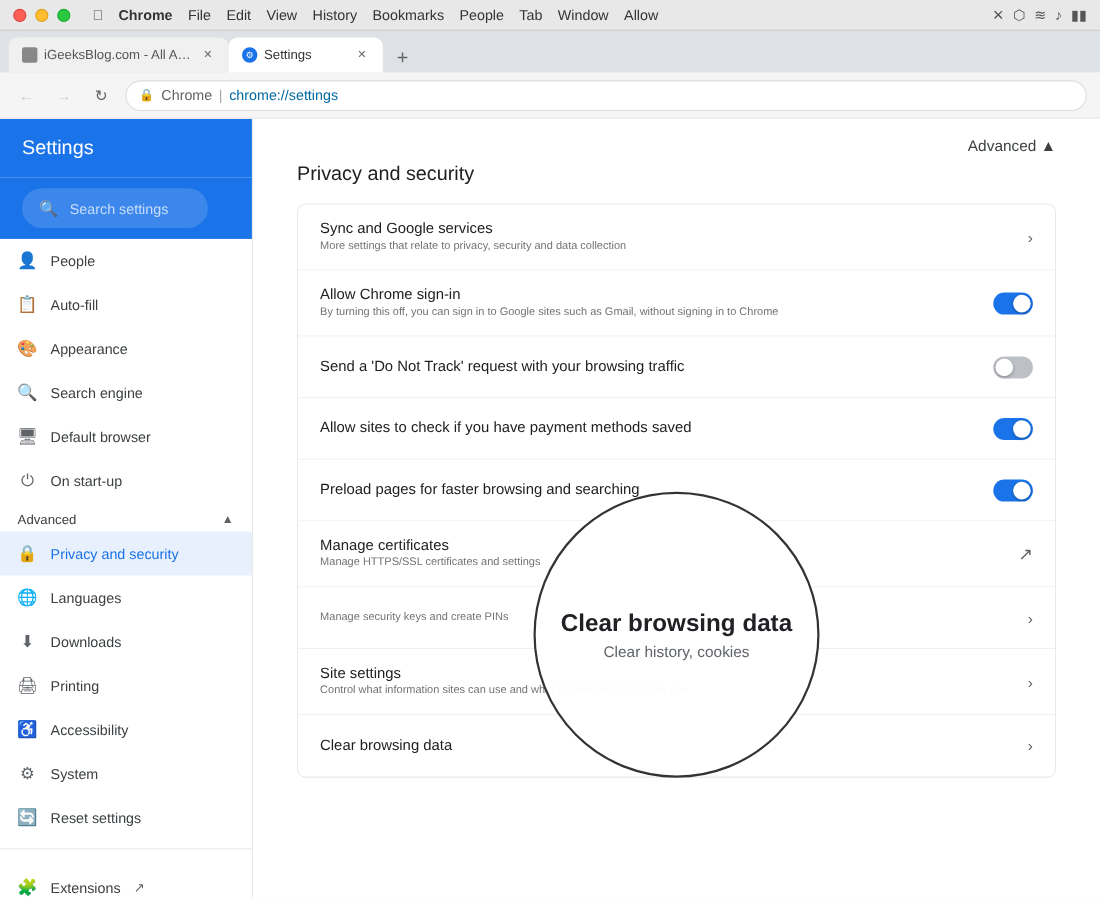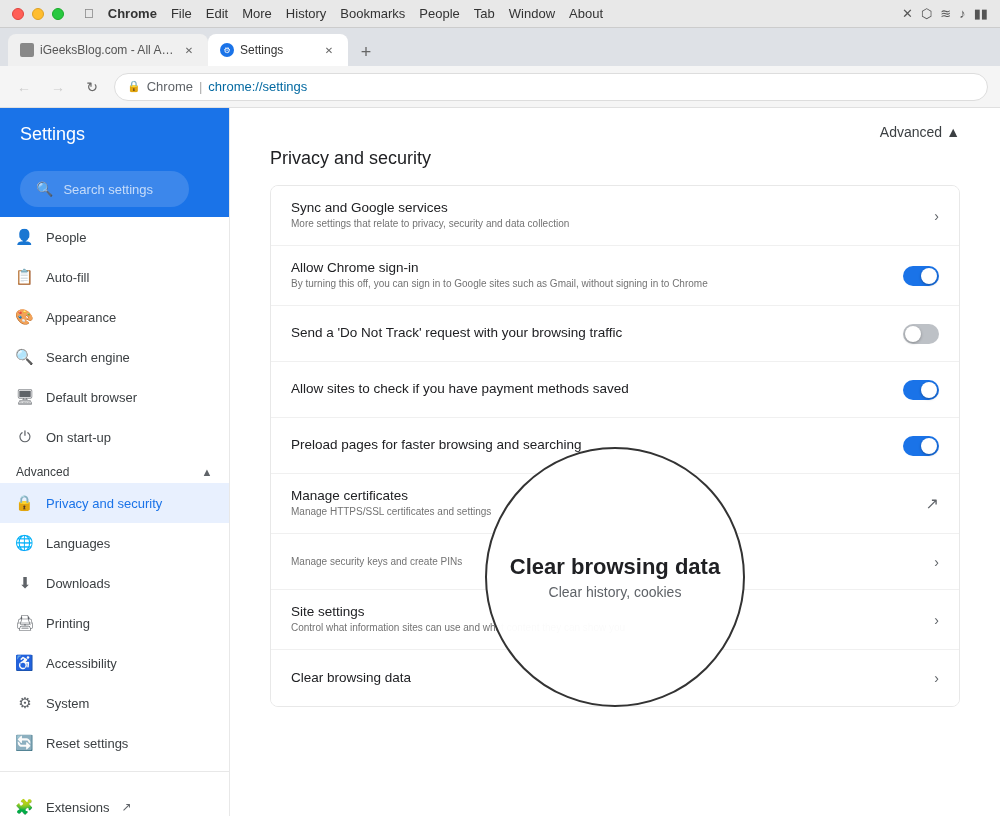--- a/index.html
+++ b/index.html
@@ -305,27 +305,27 @@
   <div class="traffic-lights">
     <div class="traffic-light tl-red"></div>
     <div class="traffic-light tl-yellow"></div>
     <div class="traffic-light tl-green"></div>
   </div>
   <div class="title-bar-menus">
     <span class="menu-item macos-icon"></span>
     <span class="menu-item active">Chrome</span>
     <span class="menu-item">File</span>
     <span class="menu-item">Edit</span>
-    <span class="menu-item">More</span>
+    <span class="menu-item">View</span>
     <span class="menu-item">History</span>
     <span class="menu-item">Bookmarks</span>
     <span class="menu-item">People</span>
     <span class="menu-item">Tab</span>
     <span class="menu-item">Window</span>
-    <span class="menu-item">About</span>
+    <span class="menu-item">Allow</span>
   </div>
   <div class="title-bar-right">
     <span style="font-size:13px;color:#555;">✕</span>
     <span style="font-size:13px;color:#555;">⬡</span>
     <span style="font-size:13px;color:#555;">≋</span>
     <span style="font-size:13px;color:#555;">♪</span>
     <span style="font-size:13px;color:#555;">▮▮</span>
   </div>
 </div>
 

